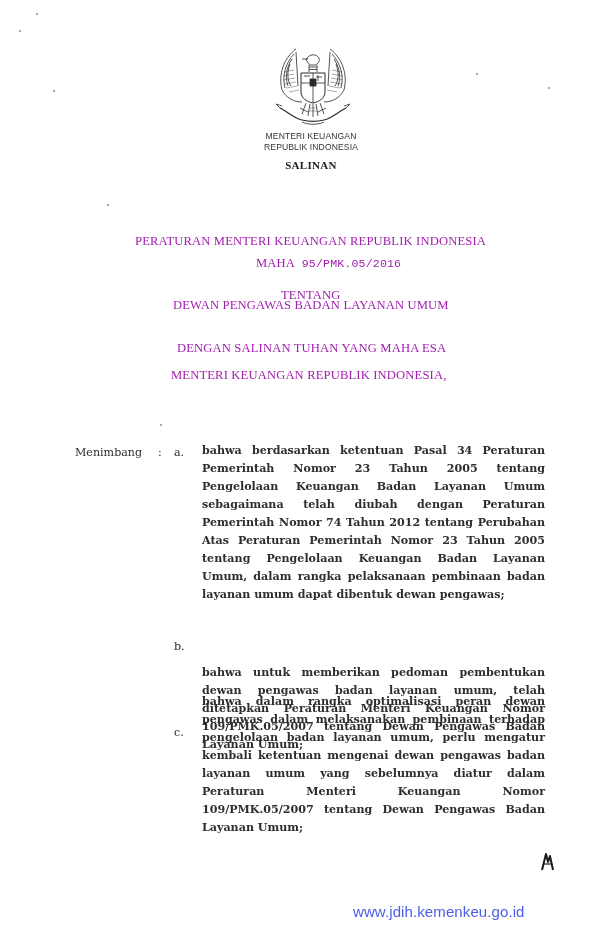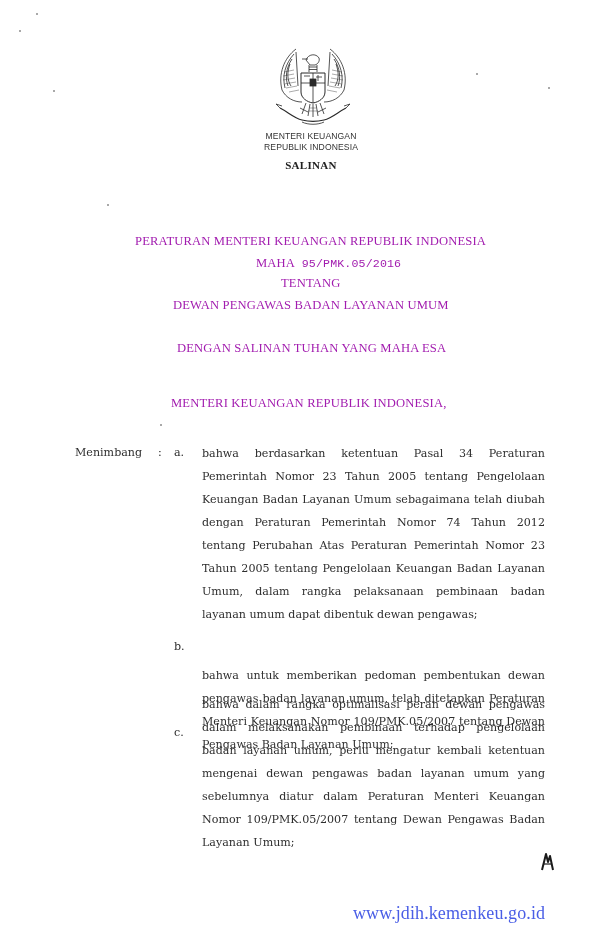--- a/index.html
+++ b/index.html
@@ -8,26 +8,26 @@
   .abs { position: absolute; }
   .emblem { left: 272px; top: 46px; width: 82px; height: 84px; }
   .hdr-sans { font-family: "Liberation Sans", "DejaVu Sans", sans-serif; font-size: 8.6px;
               letter-spacing: 0.1px; color: #333; left: 0; width: 622px; text-align: center; line-height: 11px; }
   .salinan { font-family: "Liberation Serif", serif; font-weight: bold; font-size: 11px;
              left: 0; width: 622px; text-align: center; color: #222; letter-spacing: 0.3px; }
   .title { font-family: "Liberation Serif", serif; font-size: 12.6px; letter-spacing: 0.15px;
            color: #a21caf; white-space: nowrap; }
   .mono { font-family: "Liberation Mono", "DejaVu Sans Mono", monospace; font-size: 11.6px; }
   .body-text { font-family: "DejaVu Serif", serif; font-size: 11.1px; color: #2e2e2e; }
-  .para { left: 202px; width: 343px; line-height: 23px; text-align: justify;
-          text-align-last: left; font-family: "DejaVu Serif", serif; font-size: 11.1px; color: #2e2e2e; }
+  .para { left: 202px; width: 343px; line-height: 18px; text-align: justify;
+          text-align-last: left; font-family: "DejaVu Serif", serif; font-size: 11.1px; color: #2e2e2e; font-weight: bold; }
   .label { left: 75px; text-align: center; }
   .colon { left: 158px; }
   .letter { left: 174px; }
-  .footer-link { left: 353px; top: 903px; font-family: Liberation Serif, serif; font-size: 18px;
+  .footer-link { left: 353px; top: 903px; font-family: Liberation Sans, sans-serif; font-size: 15px;
                  color: #4a5ee6; text-decoration: none; letter-spacing: 0.1px; }
   .paraf { left: 539px; top: 852px; width: 16px; height: 20px; }
   .speck { position: absolute; width: 1.5px; height: 1.5px; background: #999; border-radius: 50%; }
 </style>
 </head>
 <body>
 
 <div class="speck" style="left:36px;top:13px"></div>
 <div class="speck" style="left:19px;top:30px"></div>
 <div class="speck" style="left:107px;top:204px"></div>
@@ -81,24 +81,24 @@
 
 <div class="abs hdr-sans" style="top:131px">MENTERI KEUANGAN</div>
 <div class="abs hdr-sans" style="top:142px">REPUBLIK INDONESIA</div>
 <div class="abs salinan" style="top:159px">SALINAN</div>
 
 <div class="abs title" style="left:135px;top:234px">PERATURAN MENTERI KEUANGAN REPUBLIK INDONESIA</div>
 <div class="abs title" style="left:256px;top:256px">
   <span>MAHA</span>&nbsp;
   <span class="mono">95/PMK.05/2016</span>
 </div>
-<div class="abs title" style="left:281px;top:276px">TENTANG</div>
+<div class="abs title" style="left:281px;top:288px">TENTANG</div>
 <div class="abs title" style="left:173px;top:298px">DEWAN PENGAWAS BADAN LAYANAN UMUM</div>
 <div class="abs title" style="left:177px;top:341px">DENGAN SALINAN TUHAN YANG MAHA ESA</div>
-<div class="abs title" style="left:171px;top:396px">MENTERI KEUANGAN REPUBLIK INDONESIA,</div>
+<div class="abs title" style="left:171px;top:368px">MENTERI KEUANGAN REPUBLIK INDONESIA,</div>
 
 <div class="abs body-text label" style="top:446px">Menimbang</div>
 <div class="abs body-text colon" style="top:446px">:</div>
 
 <div class="abs body-text letter" style="top:446px">a.</div>
 <div class="abs para" style="top:442px">bahwa berdasarkan ketentuan Pasal 34 Peraturan Pemerintah Nomor 23 Tahun 2005 tentang Pengelolaan Keuangan Badan Layanan Umum sebagaimana telah diubah dengan Peraturan Pemerintah Nomor 74 Tahun 2012 tentang Perubahan Atas Peraturan Pemerintah Nomor 23 Tahun 2005 tentang Pengelolaan Keuangan Badan Layanan Umum, dalam rangka pelaksanaan pembinaan badan layanan umum dapat dibentuk dewan pengawas;</div>
 
 <div class="abs body-text letter" style="top:640px">b.</div>
 <div class="abs para" style="top:664px">bahwa untuk memberikan pedoman pembentukan dewan pengawas badan layanan umum, telah ditetapkan Peraturan Menteri Keuangan Nomor 109/PMK.05/2007 tentang Dewan Pengawas Badan Layanan Umum;</div>
 

